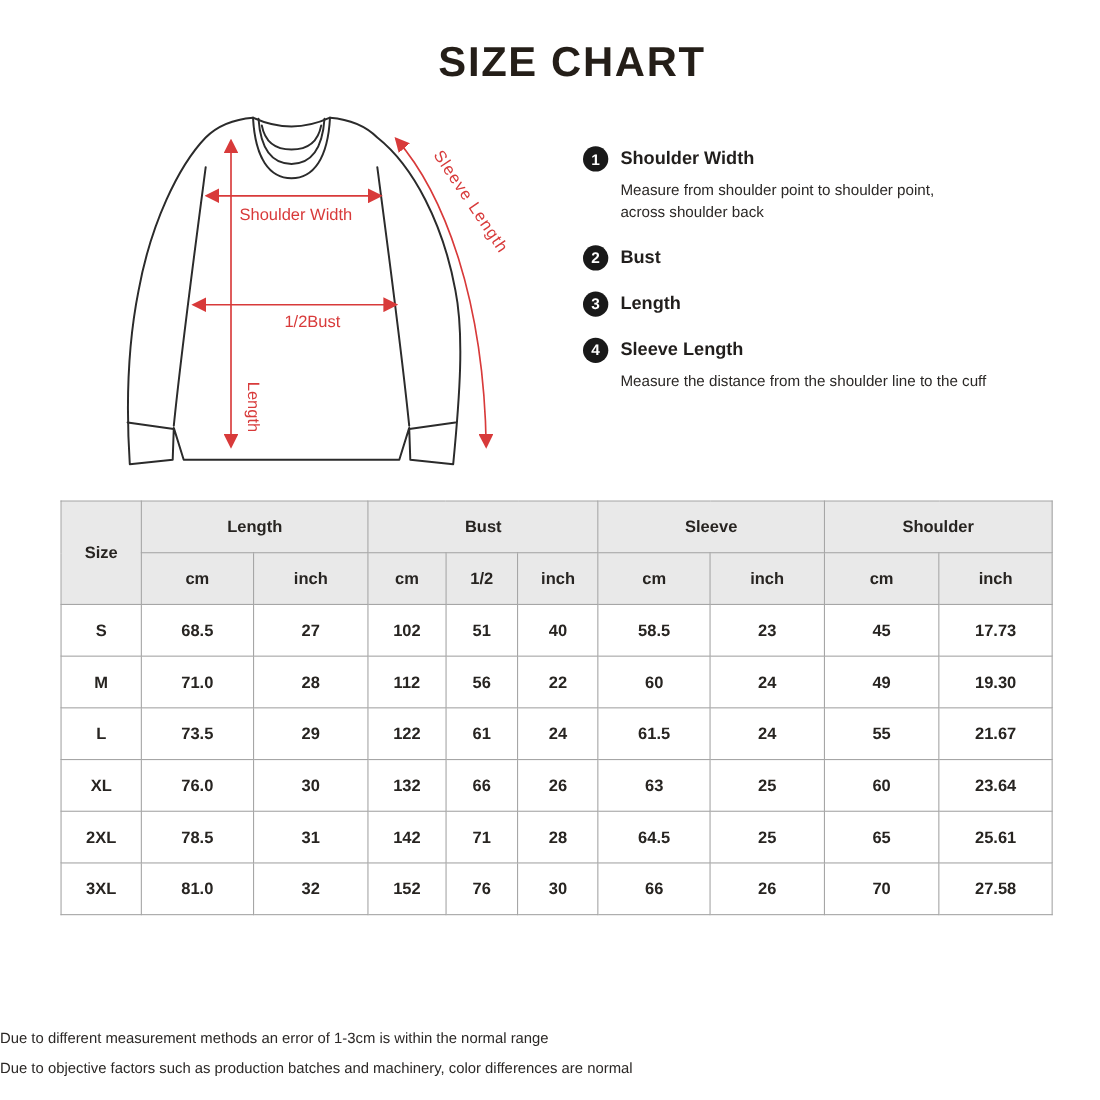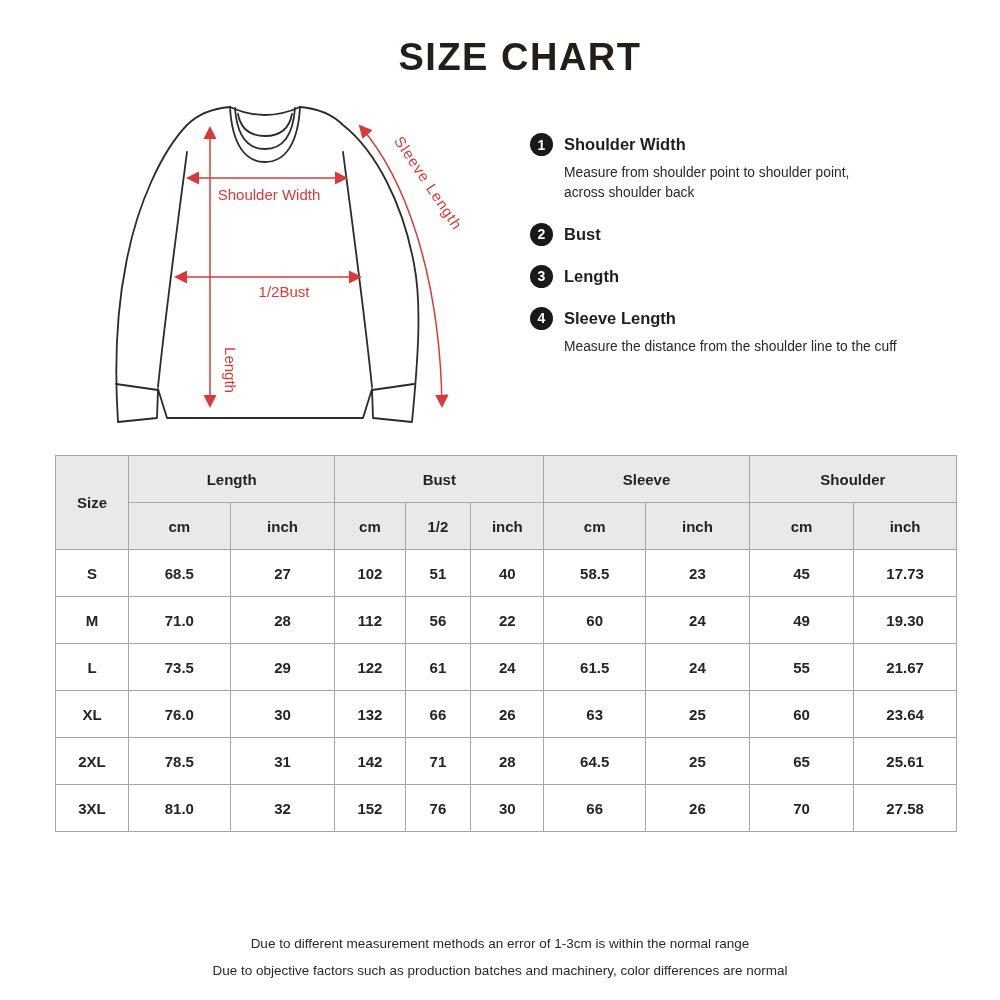--- a/index.html
+++ b/index.html
@@ -37,21 +37,21 @@
   .size-table th, .size-table td {
     border:1px solid #a6a6a6; text-align:center; vertical-align:middle;
     padding:0; font-size:15px; color:#272421;
   }
   .size-table th { background:#e9e9e9; font-weight:bold; height:46px; }
   .size-table td { background:#ffffff; font-weight:bold; height:46px; }
   .size-table td.size-cell { font-weight:bold; }
 
   
   .footer-line {
-    position:absolute; left:0; width:100%; text-align:center;
+    position:absolute; left:0; width:100%; 
     font-size:13.5px; color:#2b2826;
   }
   .footer-1 { top:936px; }
   .footer-2 { top:963px; }
 
   
   .sweater-stroke { fill:none; stroke:#2b2b2b; stroke-width:1.8; stroke-linecap:round; stroke-linejoin:round; }
   .arrow-stroke  { fill:none; stroke:#d83a3a; stroke-width:1.5; }
   .arrow-label   { fill:#d83a3a; font-size:15px; font-family:"Liberation Sans", sans-serif; }
 </style>

